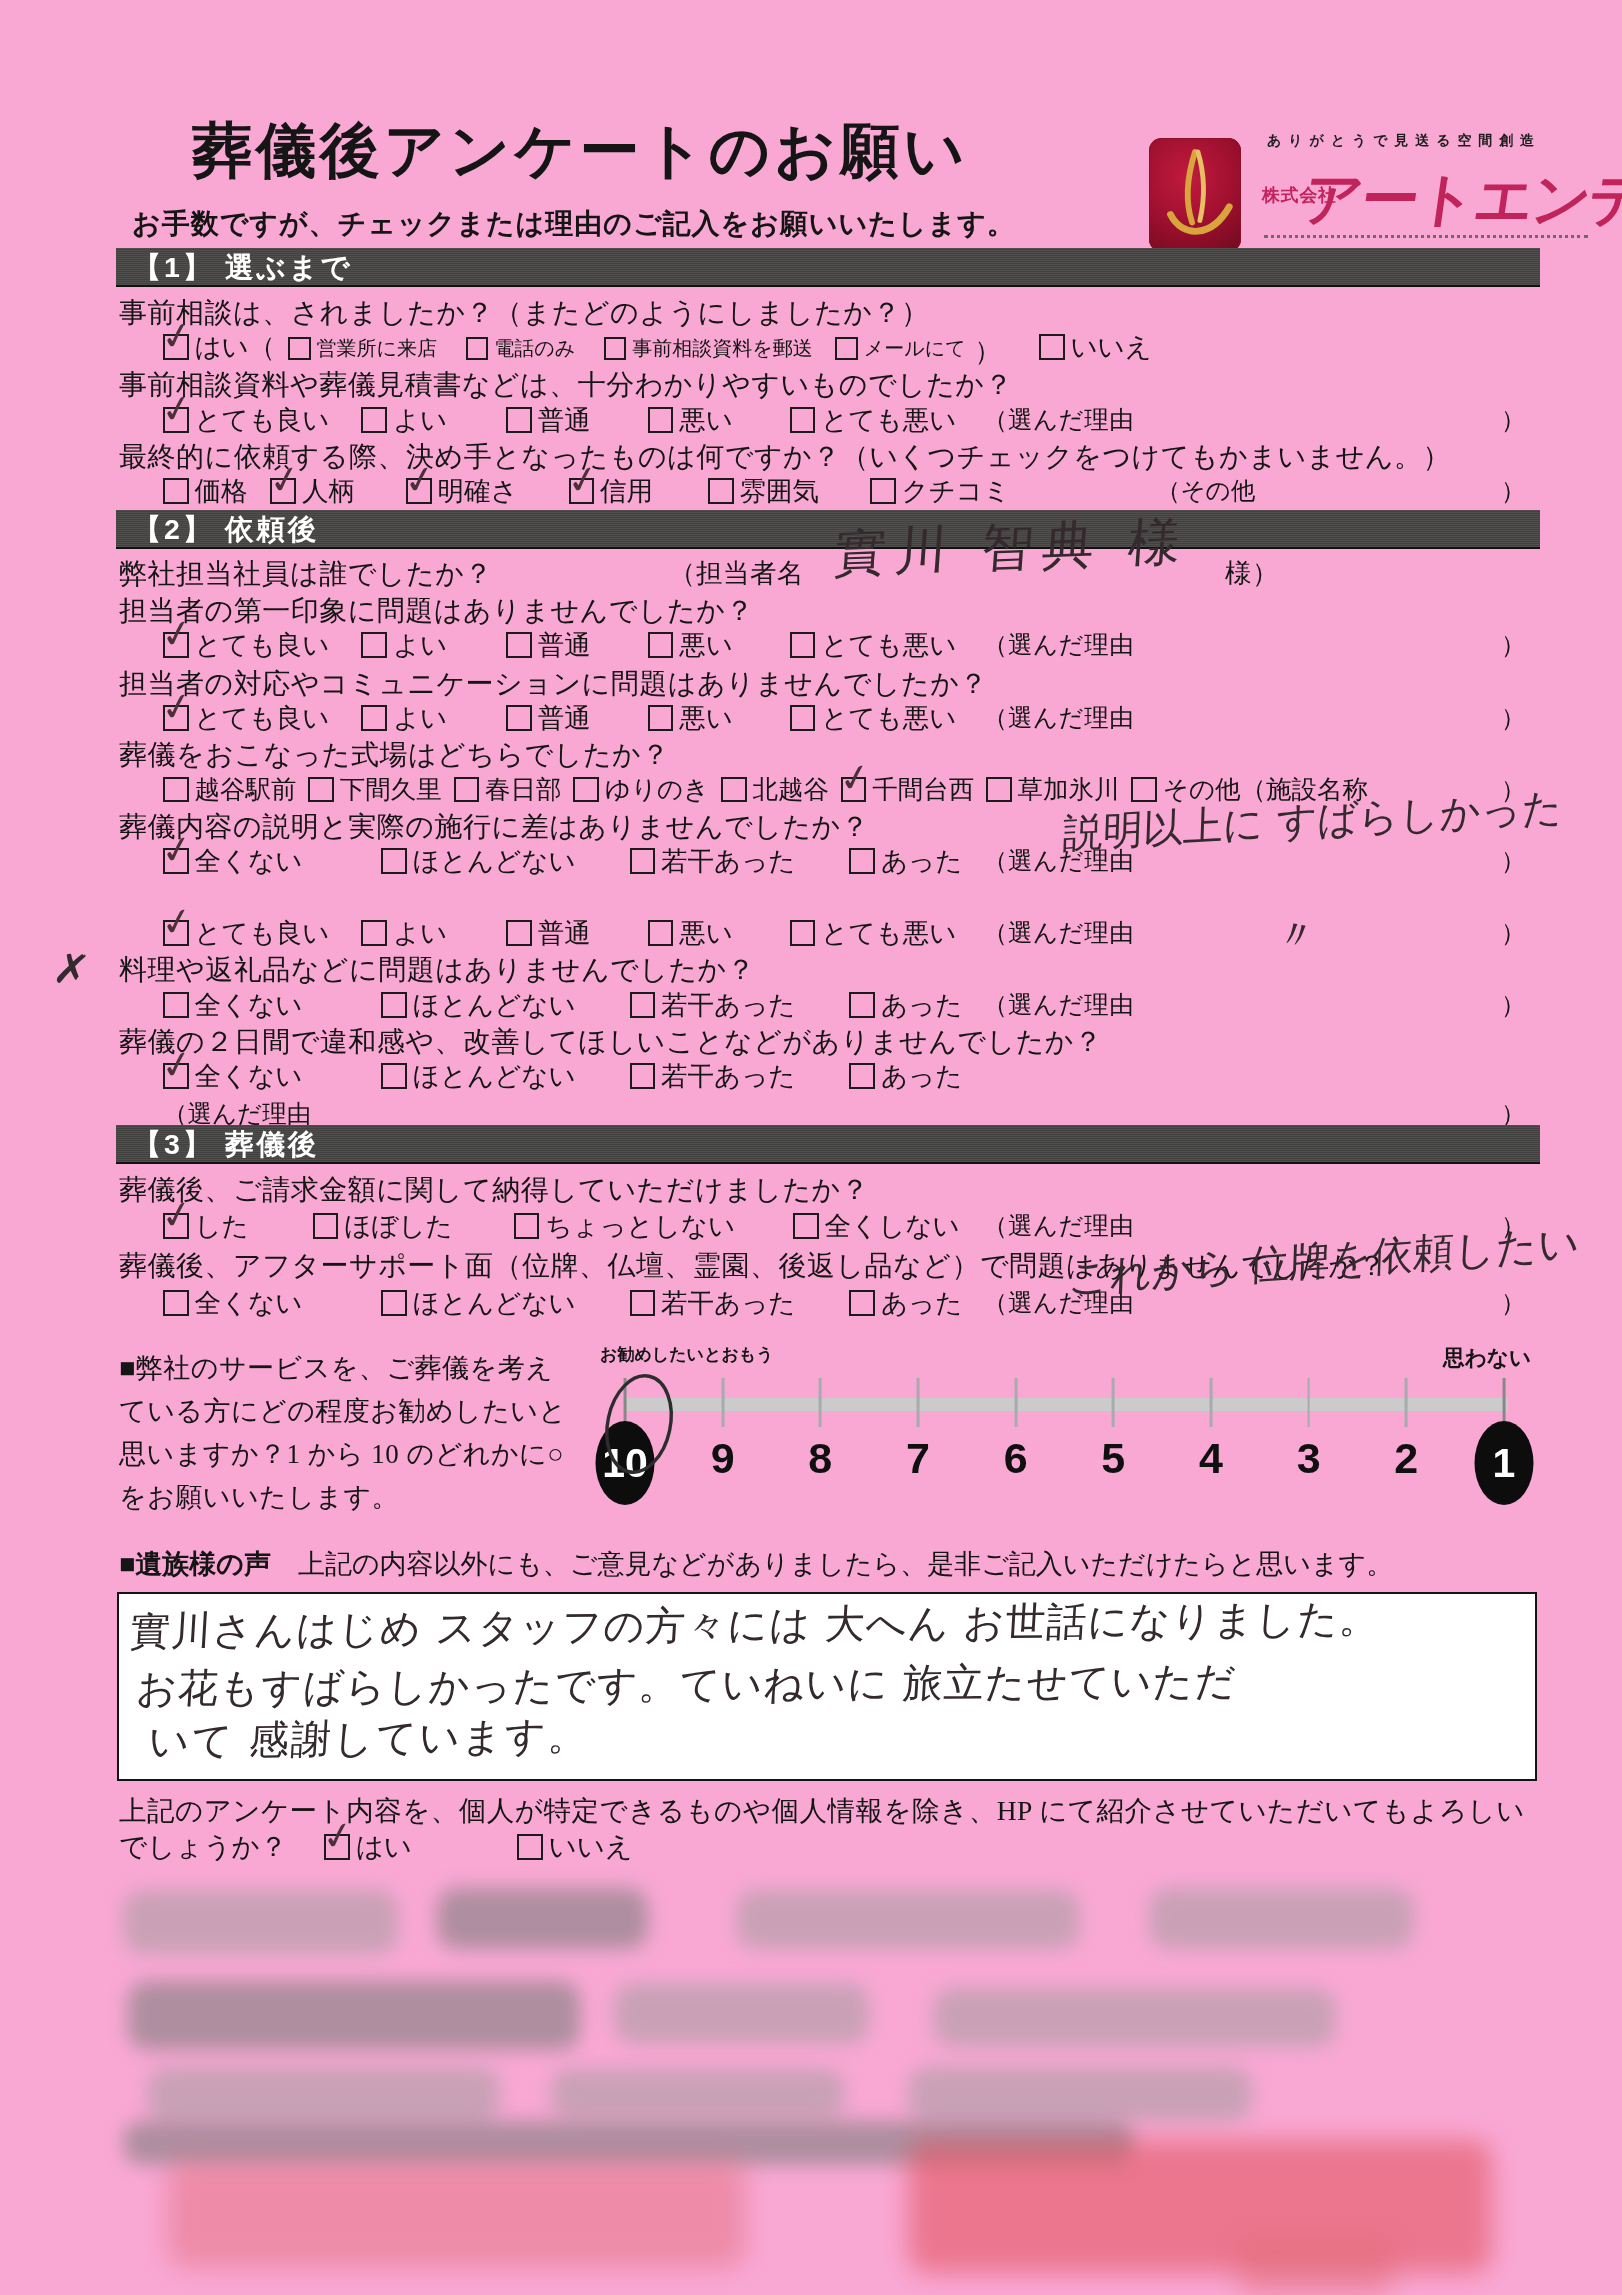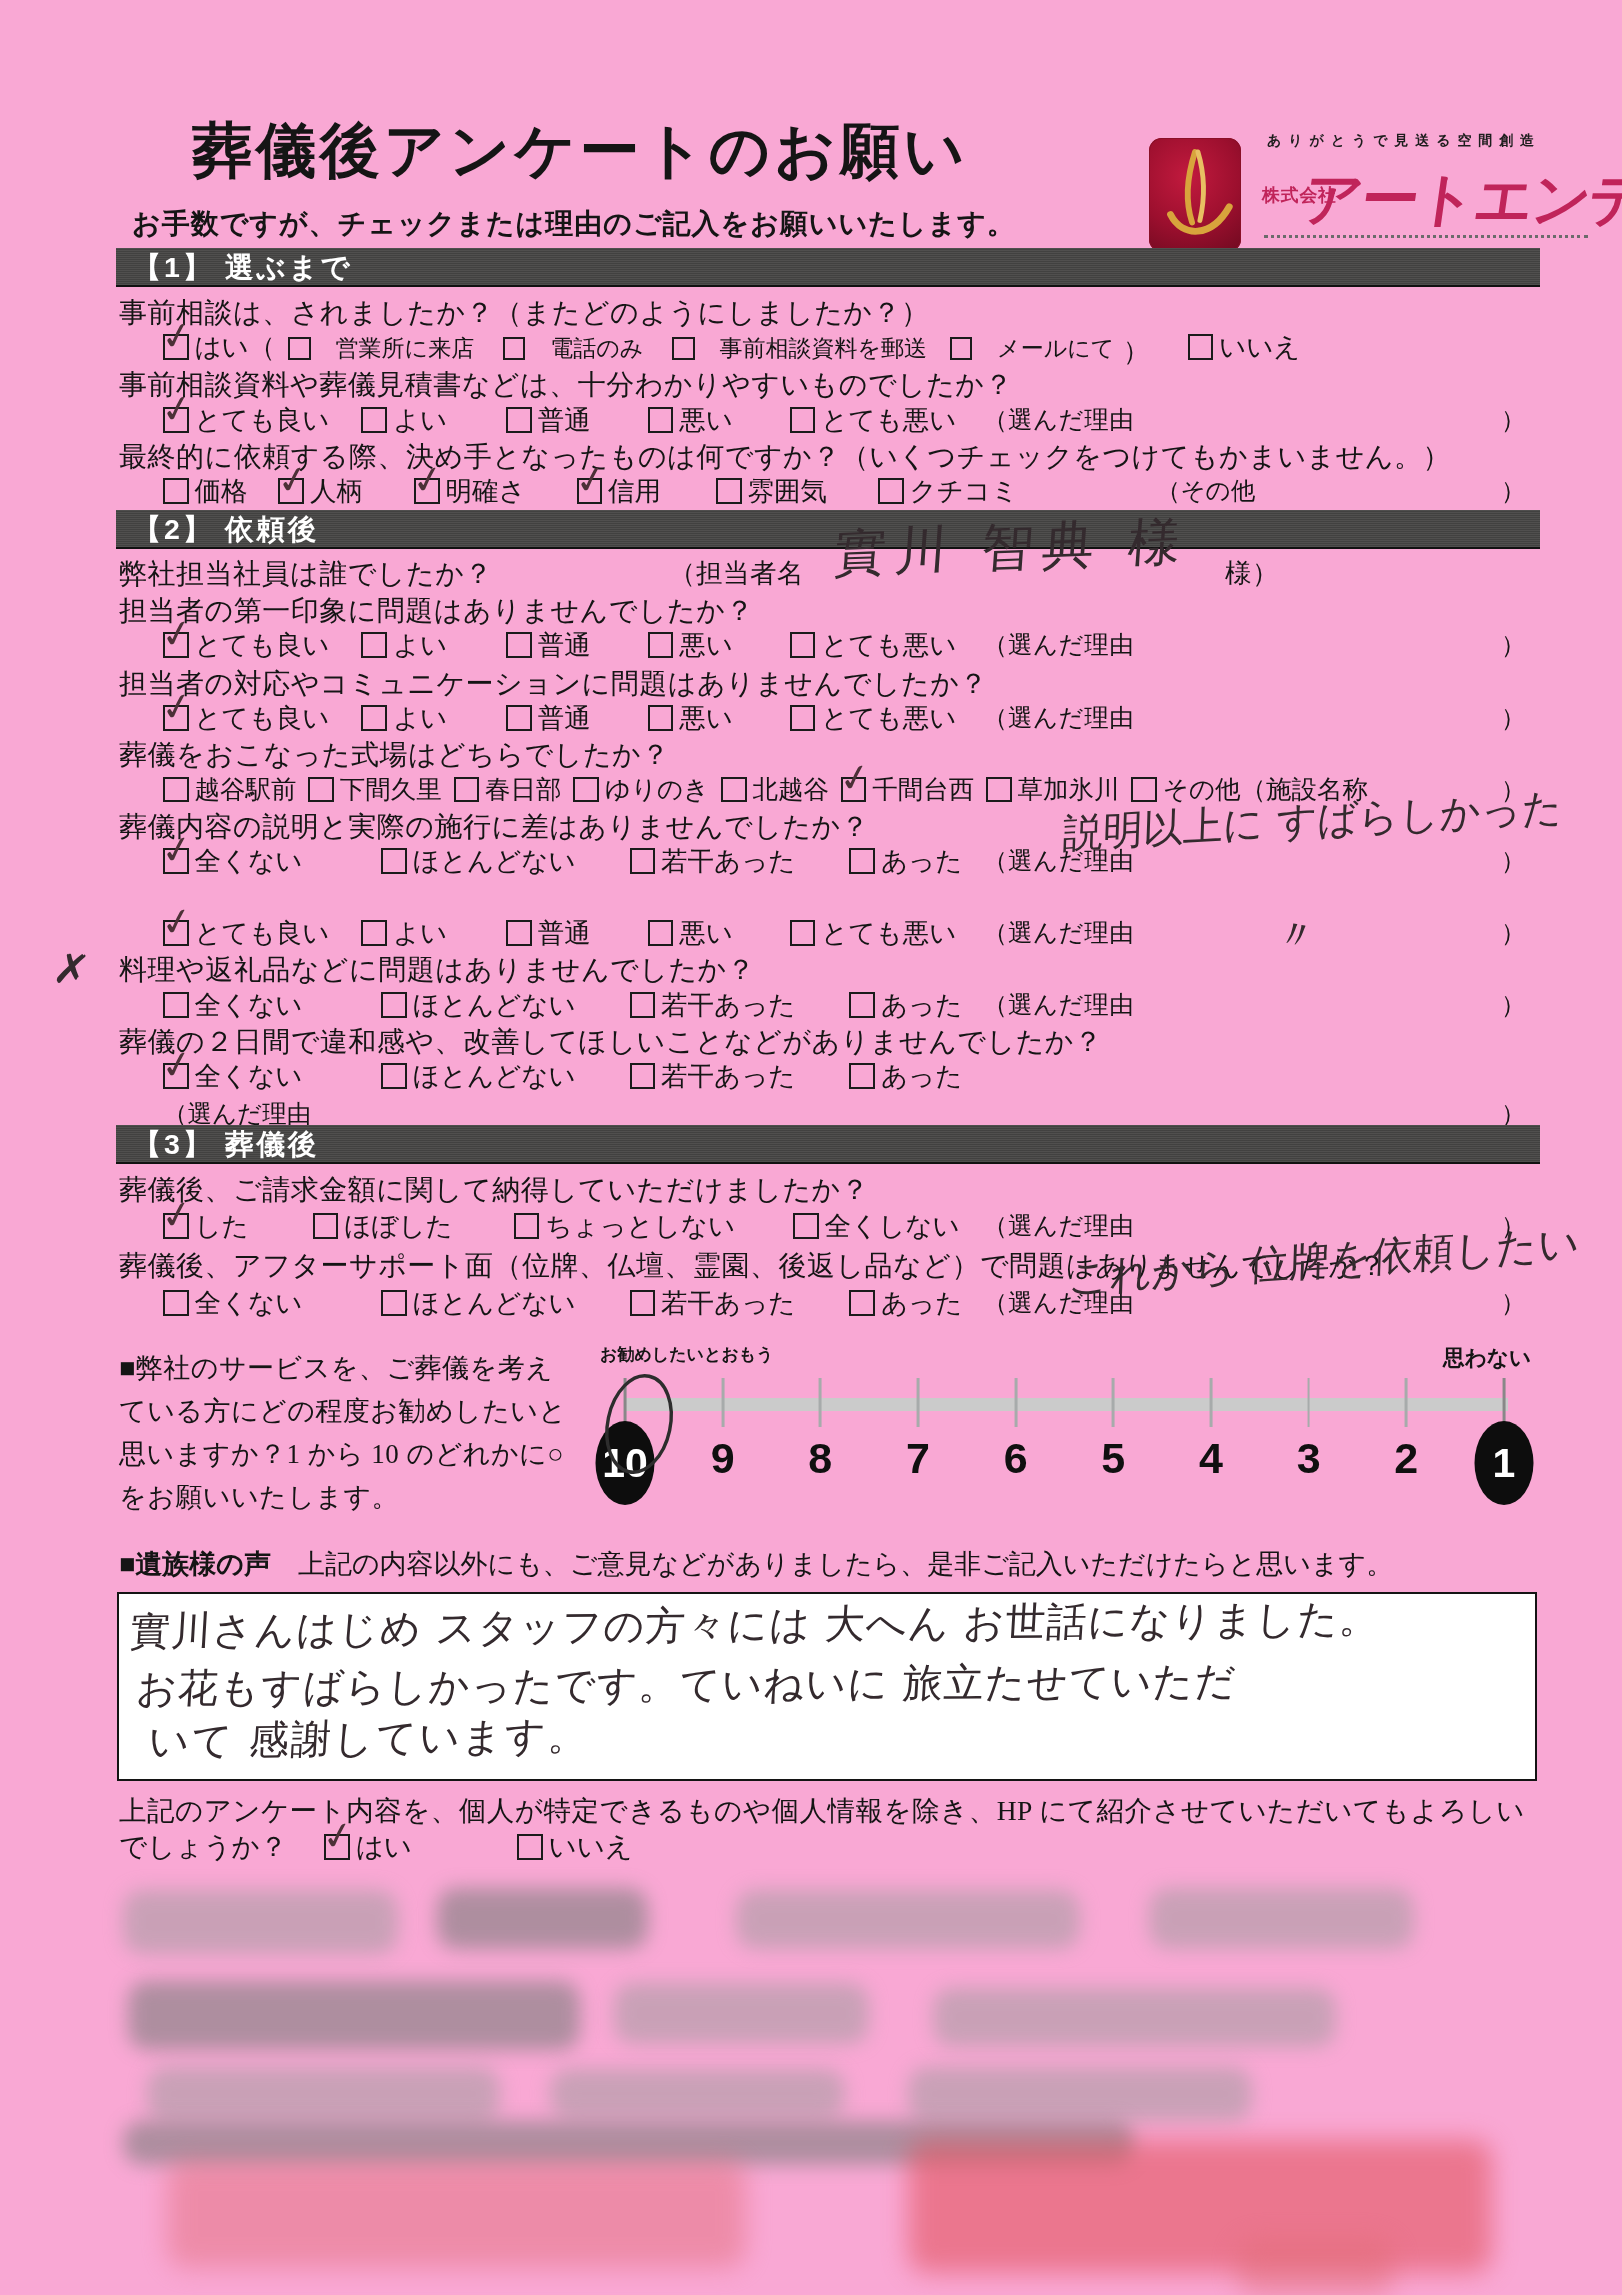--- a/index.html
+++ b/index.html
@@ -31,21 +31,21 @@
        background-image:repeating-linear-gradient(0deg,rgba(255,255,255,.05) 0 1px,rgba(0,0,0,.08) 1px 2px);
        color:#ffffff;font-family:"Liberation Sans","DejaVu Sans",sans-serif;font-weight:700;
        font-size:28.5px;line-height:38px;letter-spacing:2.9px;border-bottom:2.5px solid #111;}
 
   
   .q{position:absolute;left:119px;font-size:28px;letter-spacing:0.5px;white-space:nowrap;height:35px;}
   .opts{position:absolute;left:163px;width:1414px;font-size:26.5px;white-space:nowrap;height:37px;}
   .cb{display:inline-flex;align-items:center;margin-right:41px;position:relative;}
   .box{display:inline-block;width:21.6px;height:21.6px;border:2px solid #1b1b1b;margin-right:5.9px;
        position:relative;flex:none;}
-  .cb.sm{font-size:23px;gap:19px;}
+  .cb.sm{font-size:20px;}
   .cb.sm .box{width:18.7px;height:18.7px;}
   .cb.checked .box::before{content:"✓";position:absolute;left:-3.9px;top:-19.6px;font-size:38px;line-height:1;
        color:#4c3037;font-family:"DejaVu Sans",sans-serif;transform:rotate(-10deg);font-weight:400;}
   .tight .cb{margin-right:11.8px;font-size:25.5px;}
   .reason{position:absolute;left:820px;top:1px;font-size:24.5px;letter-spacing:0.5px;}
   .rclose{position:absolute;left:1338px;top:1px;font-size:24.5px;}
   .inq-label{position:absolute;left:550px;top:0;font-size:26.5px;}
   .inq-close{position:absolute;left:1106px;top:0;font-size:26.5px;}
   .other-label{position:absolute;left:993px;top:1px;font-size:24.5px;}
 
@@ -168,21 +168,21 @@
       </span><span class="cb">
         <span class="box"></span>
         <span>とても悪い</span>
       </span></div>
 
   <div class="q" style="top:438px;">最終的に依頼する際、決め手となったものは何ですか？（いくつチェックをつけてもかまいません。）</div>
   <div class="opts" style="top:473px;">
     
     <span class="other-label">（その他</span>
     <span class="rclose">）</span>
-  <span class="cb" style="margin-right: 31px;">
+  <span class="cb" style="margin-right: 23px;">
         <span class="box"></span>
         <span>価格</span>
       </span><span class="cb checked" style="margin-right: 51px;">
         <span class="box"></span>
         <span>人柄</span>
       </span><span class="cb checked" style="margin-right: 51px;">
         <span class="box"></span>
         <span>明確さ</span>
       </span><span class="cb checked" style="margin-right: 55px;">
         <span class="box"></span>

